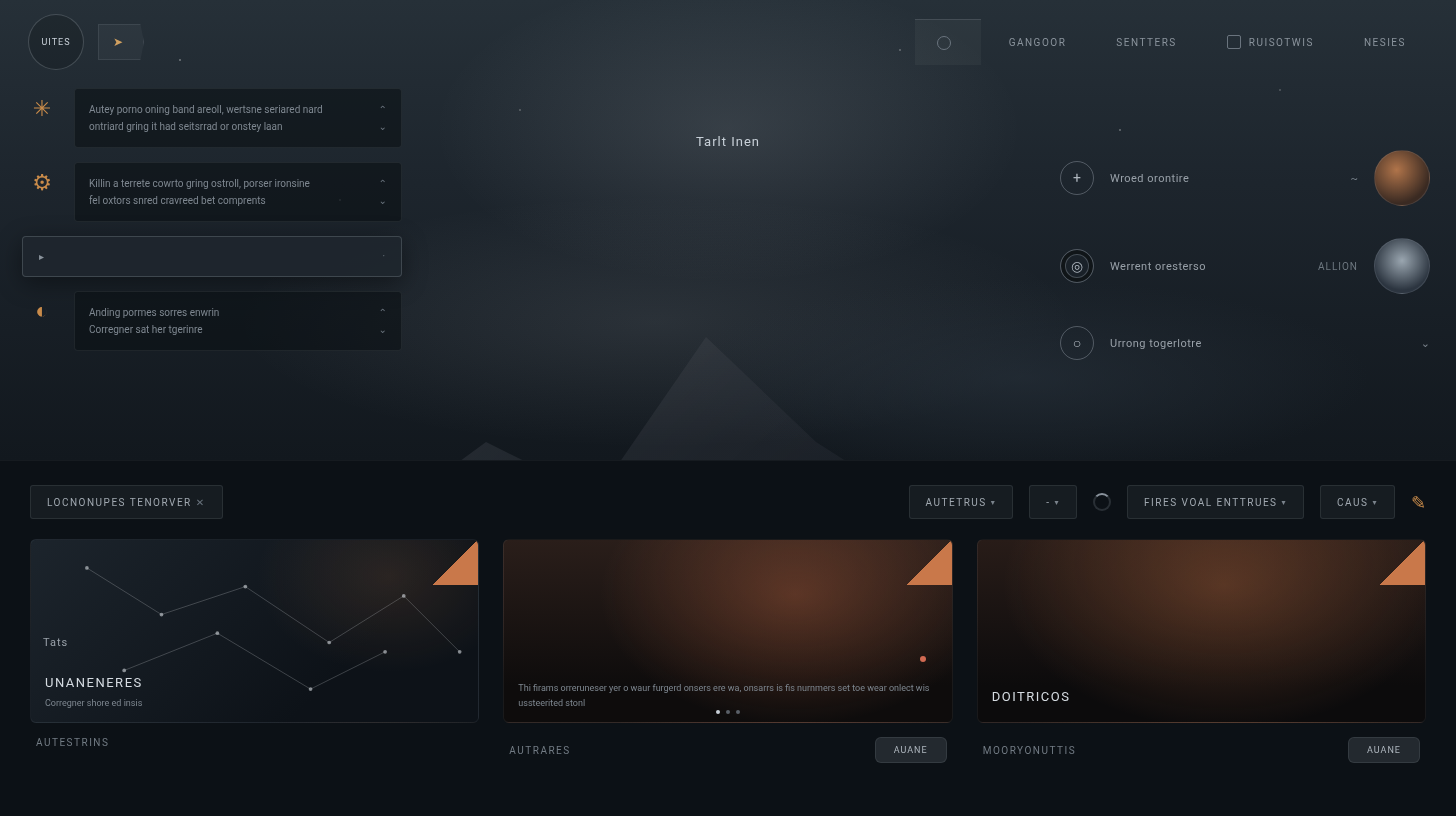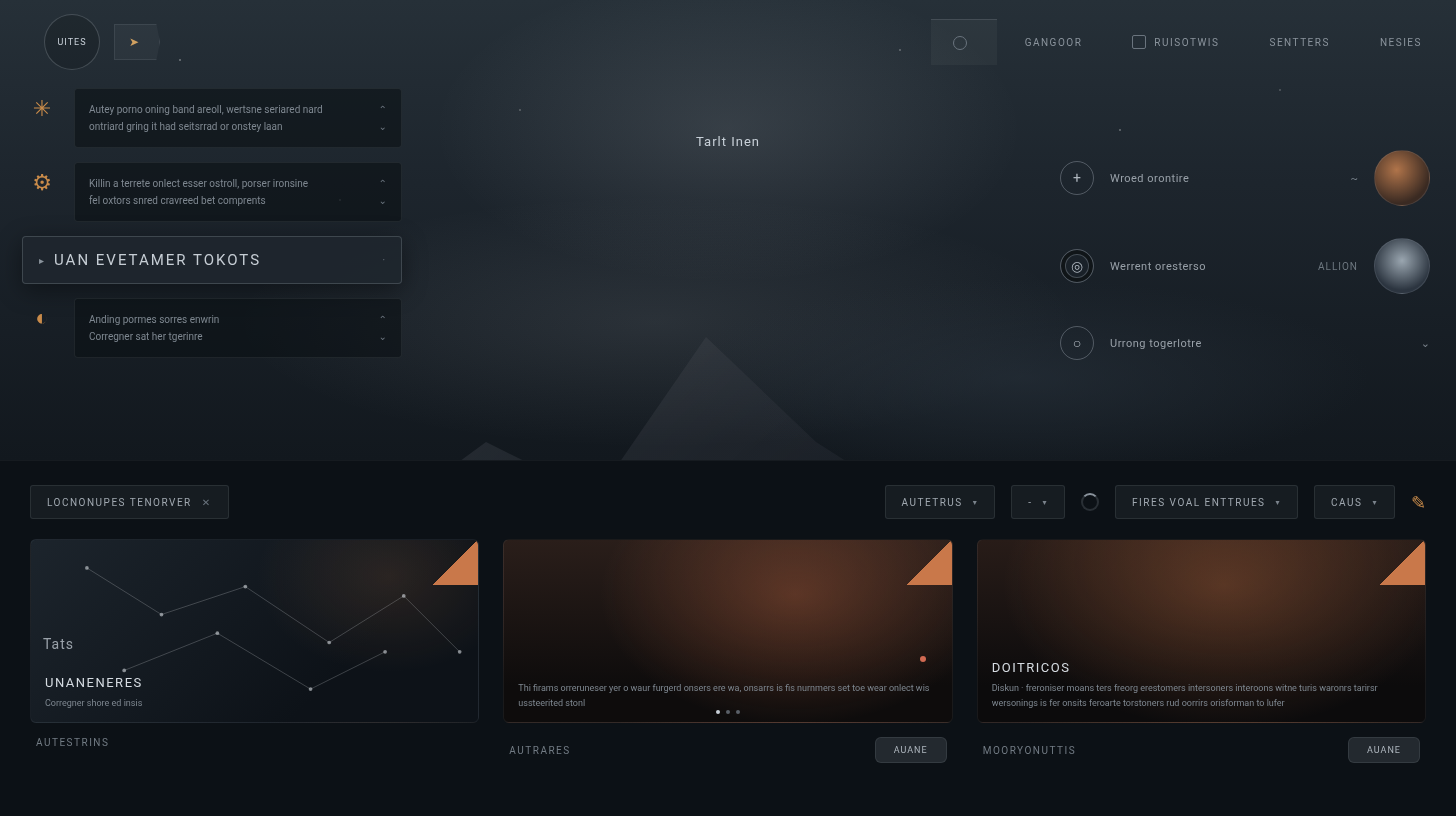--- a/index.html
+++ b/index.html
@@ -43,22 +43,21 @@
     radial-gradient(1px 1px at 900px 50px, rgba(255,255,255,.4), transparent),
     radial-gradient(1px 1px at 1120px 130px, rgba(255,255,255,.45), transparent),
     radial-gradient(1px 1px at 1280px 90px, rgba(255,255,255,.3), transparent),
     radial-gradient(1px 1px at 340px 200px, rgba(255,255,255,.25), transparent);
 }
 
 
 .topnav {
   position: absolute; top: 18px; left: 0; right: 0; height: 48px;
   display: flex; align-items: center; justify-content: space-between;
-  padding: 0 12px;
-  margin-left: 32px;
+  padding: 0 28px;
 }
 .nav-left { display:flex; align-items:center; gap:14px; }
 .circle-btn {
   width:56px; height:56px; border-radius:50%;
   border:1px solid rgba(180,190,200,.25);
   display:flex; align-items:center; justify-content:center;
   font-size:9px; letter-spacing:1px; color:#c8d0d8; cursor:pointer;
   background: rgba(0,0,0,.15);
 }
 .breadcrumb-chip {
@@ -150,21 +149,21 @@
 .lower {
   position:absolute; top:460px; left:0; right:0; bottom:0;
   background: #0c1116;
   border-top:1px solid rgba(180,190,200,.06);
   padding: 24px 30px 0;
 }
 .filterbar {
   display:flex; align-items:center; gap:16px; margin-bottom:20px;
 }
 .chip {
-  height:34px; padding:0 16px; display:flex; align-items:center; gap:10px;
+  height:34px; padding:0 16px; display:flex; align-items:center; gap:4px;
   background: rgba(30,36,42,.6); border:1px solid rgba(180,190,200,.12);
   border-radius:3px; font-size:10px; letter-spacing:1.5px; color:#a0a8b0;
   text-transform:uppercase; cursor:pointer;
 }
 .chip .x { color:#6a747e; }
 .chip .caret { font-size:8px; color:#7a838c; }
 .spacer { flex:1; }
 .spinner { width:18px; height:18px; border:2px solid rgba(160,170,180,.2); border-top-color:#8a939c; border-radius:50%; }
 .paint-icon { color:#c98b4a; font-size:18px; }
 
@@ -190,21 +189,21 @@
   background: linear-gradient(135deg, transparent 49%, #c9784a 50%);
   border-top-right-radius:6px;
 }
 .img-overlay {
   position:absolute; left:14px; right:14px; bottom:12px;
 }
 .img-title { font-size:13px; letter-spacing:1.5px; color:#d6dce2; text-transform:uppercase; margin-bottom:6px; }
 .img-sub { font-size:9px; line-height:1.6; color:#7e8790; }
 .tag-left {
   position:absolute; left:12px; top:96px;
-  font-size:14px; letter-spacing:1px; color:#9aa2aa;
+  font-size:11px; letter-spacing:1px; color:#9aa2aa;
 }
 .dot { position:absolute; right:26px; top:116px; width:6px; height:6px; border-radius:50%; background:#d16a52; }
 .dots { position:absolute; left:50%; bottom:8px; transform:translateX(-50%); display:flex; gap:6px;}
 .dots span{ width:4px; height:4px; border-radius:50%; background:#5a6068;}
 .dots span.on{ background:#c8d0d8;}
 
 .card-foot {
   display:flex; align-items:center; justify-content:space-between;
   padding:14px 6px 0;
 }
@@ -240,25 +239,25 @@
   </div>
   <div class="nav-right">
     <div class="nav-item active">
       <span class="nav-icon"></span>
       <span></span>
     </div>
     <div class="nav-item">
       <span>GANGOOR</span>
     </div>
     <div class="nav-item">
+      <span>SENTTERS</span>
+    </div>
+    <div class="nav-item">
       <span class="nav-icon square"></span>
       <span>RUISOTWIS</span>
-    </div>
-    <div class="nav-item">
-      <span>SENTTERS</span>
     </div>
     <div class="nav-item">
       <span>NESIES</span>
     </div>
   </div>
 </div>
 
 <div class="hero-label">Tarlt Inen</div>
 
 <div class="sidebar">
@@ -273,33 +272,32 @@
         <span>ontriard gring it had seitsrrad or onstey laan</span>
         <span class="chevron">⌄</span>
       </div>
     </div>
   </div>
 
   <div class="side-card">
     <div class="side-icon">⚙</div>
     <div class="side-body">
       <div class="side-row">
-        <span>Killin a terrete onlect esser ostroll, porser ironsine</span>
+        <span>Killin a terrete cowrto gring ostroll, porser ironsine</span>
         <span class="chevron">⌃</span>
       </div>
       <div class="side-row">
         <span>fel oxtors snred cravreed bet comprents</span>
         <span class="chevron">⌄</span>
       </div>
     </div>
   </div>
 
   <div class="featured">
     <span class="play">▸</span>
-    <span class="title">UAN EVETAMER TOKOTS</span>
     <span class="chevron">·</span>
   </div>
 
   <div class="side-card">
     <div class="side-icon">◐</div>
     <div class="side-body">
       <div class="side-row">
         <span>Anding pormes sorres enwrin</span>
         <span class="chevron">⌃</span>
       </div>
@@ -412,21 +410,20 @@
           <span>AUANE</span>
         </div>
       </div>
     </div>
 
     <div class="card">
       <div class="card-img img-red2">
         <div class="corner"></div>
         <div class="img-overlay">
           <div class="img-title">DOITRICOS</div>
-          <div class="img-sub">Diskun · freroniser moans ters freorg erestomers intersoners interoons witne turis waronrs tarirsr wersonings is fer onsits feroarte torstoners rud oorrirs orisforman to lufer</div>
         </div>
       </div>
       <div class="card-foot">
         <span class="foot-label">MOORYONUTTIS</span>
         <div class="foot-btn">
           <span>AUANE</span>
         </div>
       </div>
     </div>
 

